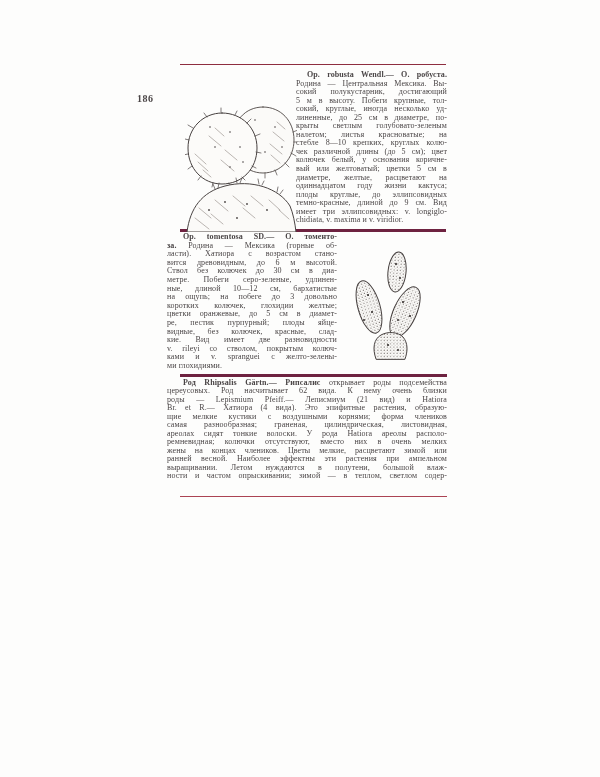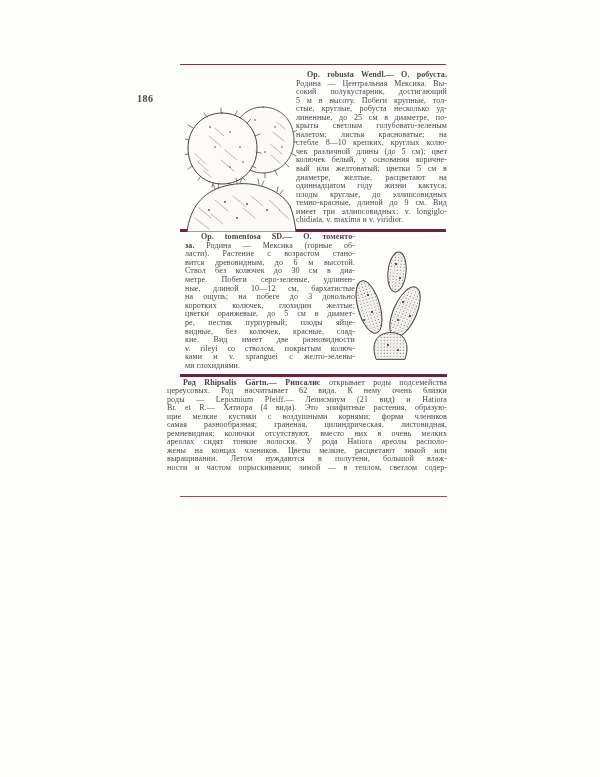--- a/index.html
+++ b/index.html
@@ -26,21 +26,21 @@
     font-size:8px;
     letter-spacing:0.1px;
   }
   .tline{
     text-align:justify;
     text-align-last:justify;
     white-space:nowrap;
   }
   .tline.last{text-align-last:left;}
   .col-s1{left:296px;top:71px;width:151px;line-height:8.55px;}
-  .col-s2{left:167px;top:233px;width:170px;line-height:8.6px;margin-left:18px;}
+  .col-s2{left:167px;top:233px;width:170px;line-height:8.6px;}
   .col-s3{left:167px;top:379px;width:280px;line-height:8.45px;}
   .col-s1 .tline:first-child{text-indent:11px;}
   .col-s2 .tline:first-child,
   .col-s3 .tline:first-child{text-indent:16px;}
   .bold{font-weight:bold;}
   .illus{position:absolute;}
 </style>
 </head>
 <body>
 
@@ -137,40 +137,40 @@
           <circle cx="50" cy="100" r="1"></circle>
       </g>
     </g>
   </svg>
 
   <div class="textcol col-s1">
       <div class="tline"><span class="bold">Op. robusta Wendl.— О. робуста.</span></div>
       <div class="tline"><span>Родина — Центральная Мексика. Вы-</span></div>
       <div class="tline"><span>сокий полукустарник, достигающий</span></div>
       <div class="tline"><span>5 м в высоту. Побеги крупные, тол-</span></div>
-      <div class="tline"><span>стые, круглые, робуста несколько уд-</span></div>
+      <div class="tline"><span>сокий, круглые, иногда несколько уд-</span></div>
       <div class="tline"><span>линенные, до 25 см в диаметре, по-</span></div>
       <div class="tline"><span>крыты светлым голубовато-зеленым</span></div>
       <div class="tline"><span>налетом; листья красноватые; на</span></div>
       <div class="tline"><span>стебле 8—10 крепких, круглых колю-</span></div>
       <div class="tline"><span>чек различной длины (до 5 см); цвет</span></div>
       <div class="tline"><span>колючек белый, у основания коричне-</span></div>
       <div class="tline"><span>вый или желтоватый; цветки 5 см в</span></div>
       <div class="tline"><span>диаметре, желтые, расцветают на</span></div>
       <div class="tline"><span>одиннадцатом году жизни кактуса;</span></div>
       <div class="tline"><span>плоды круглые, до эллипсовидных</span></div>
       <div class="tline"><span>темно-красные, длиной до 9 см. Вид</span></div>
       <div class="tline"><span>имеет три эллипсовидных: v. longiglo-</span></div>
       <div class="tline last"><span>chidiata, v. maxima и v. viridior.</span></div>
     </div>
 
   <div class="textcol col-s2">
       <div class="tline"><span class="bold">Op. tomentosa SD.— О. томенто-</span></div>
       <div class="tline"><span class="bold">за.</span><span> Родина — Мексика (горные об-</span></div>
-      <div class="tline"><span>ласти). Растение с возрастом стано-</span></div>
+      <div class="tline"><span>ласти). Хатиора с возрастом стано-</span></div>
       <div class="tline"><span>вится древовидным, до 6 м высотой.</span></div>
       <div class="tline"><span>Ствол без колючек до 30 см в диа-</span></div>
       <div class="tline"><span>метре. Побеги серо-зеленые, удлинен-</span></div>
       <div class="tline"><span>ные, длиной 10—12 см, бархатистые</span></div>
       <div class="tline"><span>на ощупь; на побеге до 3 довольно</span></div>
       <div class="tline"><span>коротких колючек, глохидии желтые;</span></div>
       <div class="tline"><span>цветки оранжевые, до 5 см в диамет-</span></div>
       <div class="tline"><span>ре, пестик пурпурный; плоды яйце-</span></div>
       <div class="tline"><span>видные, без колючек, красные, слад-</span></div>
       <div class="tline"><span>кие. Вид имеет две разновидности</span></div>
@@ -179,20 +179,21 @@
       <div class="tline last"><span>ми глохидиями.</span></div>
     </div>
 
   <div class="textcol col-s3">
       <div class="tline"><span class="bold">Род Rhipsalis Gärtn.— Рипсалис</span><span> открывает роды подсемейства</span></div>
       <div class="tline"><span>цереусовых. Род насчитывает 62 вида. К нему очень близки</span></div>
       <div class="tline"><span>роды — Lepismium Pfeiff.— Леписмиум (21 вид) и Hatiora</span></div>
       <div class="tline"><span>Br. et R.— Хатиора (4 вида). Это эпифитные растения, образую-</span></div>
       <div class="tline"><span>щие мелкие кустики с воздушными корнями; форма члеников</span></div>
       <div class="tline"><span>самая разнообразная; граненая, цилиндрическая, листовидная,</span></div>
+      <div class="tline"><span>ареолах сидят тонкие волоски. У рода Hatiora ареолы располо-</span></div>
       <div class="tline"><span>ремневидная; колючки отсутствуют, вместо них в очень мелких</span></div>
-      <div class="tline"><span>ареолах сидят тонкие волоски. У рода Hatiora ареолы располо-</span></div>
       <div class="tline"><span>жены на концах члеников. Цветы мелкие, расцветают зимой или</span></div>
+      <div class="tline"><span>ранней весной. Наиболее эффектны эти растения при ампельном</span></div>
       <div class="tline"><span>выращивании. Летом нуждаются в полутени, большой влаж-</span></div>
       <div class="tline"><span>ности и частом опрыскивании; зимой — в теплом, светлом содер-</span></div>
     </div>
 
 </div>
 
 </body></html>

